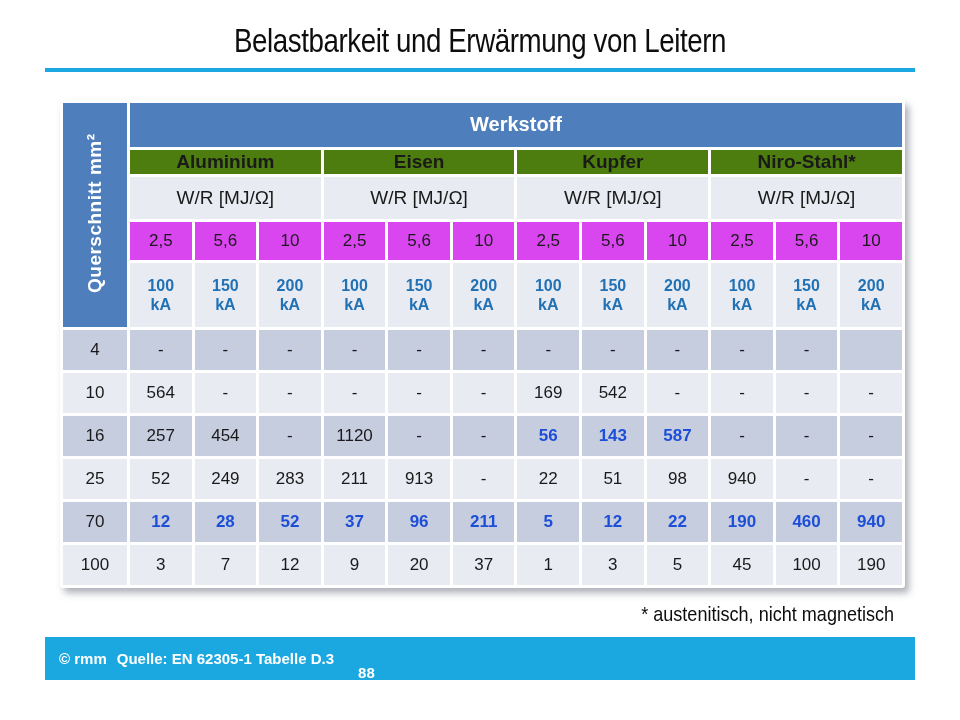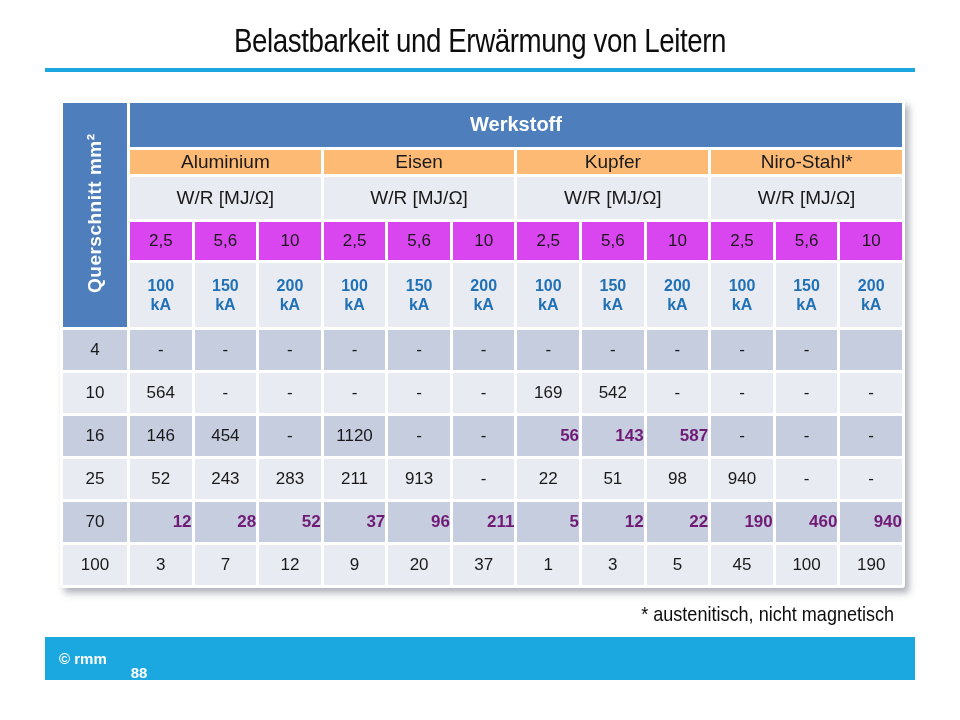--- a/index.html
+++ b/index.html
@@ -27,30 +27,30 @@
   col.first{width:64px;}
   td,th{padding:0;text-align:center;vertical-align:middle;overflow:hidden;}
 
   .corner{background:#4E7FBC;}
   .vlabel{
     writing-mode:vertical-rl;transform:rotate(180deg);
     color:#ffffff;font-weight:bold;font-size:19px;letter-spacing:0.5px;
     margin:0 auto;height:220px;display:inline-flex;align-items:center;justify-content:center;
   }
   .gh{background:#4E7FBC;color:#ffffff;font-weight:bold;font-size:20px;height:40px;}
-  .mat{background:#fdba74;font-size:19px;height:22px;}
+  .mat{background:#4d7c0f;font-size:19px;height:22px;font-weight:bold;}
   .unit{background:#E9EBF3;font-size:19px;height:38px;margin-top:20px;}
   .tick{background:#d946ef;font-size:17px;height:35px;}
   .ka{background:#E9EBF3;color:#2171B5;font-weight:bold;font-size:16px;height:58px;line-height:1.2;}
   tbody tr{height:40px;}
   tbody th{font-weight:normal;font-size:17px;}
   tbody td{font-size:17px;}
   tbody tr:nth-child(odd) td,tbody tr:nth-child(odd) th{background:#C6CDDF;}
   tbody tr:nth-child(even) td,tbody tr:nth-child(even) th{background:#E9EBF3;}
-  td.hl{color:#701a75;font-weight:bold;text-align:right;}
+  td.hl{color:#1d4ed8;font-weight:bold;}
 
   
   .footnote{
     position:absolute;top:602px;right:66px;font-size:21px;color:#0d0d0d;
     transform:scaleX(0.86);transform-origin:right center;white-space:nowrap;
   }
   .footerbar{
     position:absolute;left:45px;right:45px;top:637px;height:43px;
     background:#1BA8E0;color:#ffffff;font-weight:bold;font-size:15px;
     display:flex;align-items:center;padding:16px 14px;box-sizing:border-box;white-space:nowrap;
@@ -192,37 +192,37 @@
           <td>-</td>
           <td>169</td>
           <td>542</td>
           <td>-</td>
           <td>-</td>
           <td>-</td>
           <td>-</td>
         </tr>
         <tr>
           <th>16</th>
-          <td>146</td>
+          <td>257</td>
           <td>454</td>
           <td>-</td>
           <td>1120</td>
           <td>-</td>
           <td>-</td>
           <td class="hl">56</td>
           <td class="hl">143</td>
           <td class="hl">587</td>
           <td>-</td>
           <td>-</td>
           <td>-</td>
         </tr>
         <tr>
           <th>25</th>
           <td>52</td>
-          <td>243</td>
+          <td>249</td>
           <td>283</td>
           <td>211</td>
           <td>913</td>
           <td>-</td>
           <td>22</td>
           <td>51</td>
           <td>98</td>
           <td>940</td>
           <td>-</td>
           <td>-</td>
@@ -259,14 +259,15 @@
         </tr>
       </tbody>
   </table>
 </div>
 
 <div class="footnote">* austenitisch, nicht magnetisch</div>
 <div class="rule" id="rule-footer"></div>
 
 <div class="footerbar">
   <span>© rmm</span>
+  <span class="f-source">Quelle: EN 62305-1 Tabelle D.3</span>
   <span class="f-page">88</span>
 </div>
 
 </body></html>

